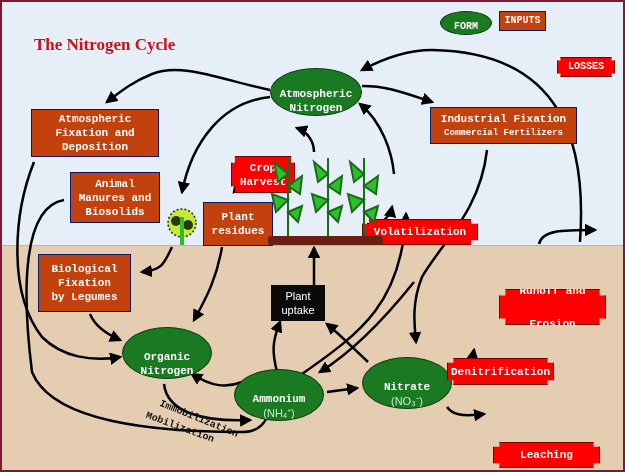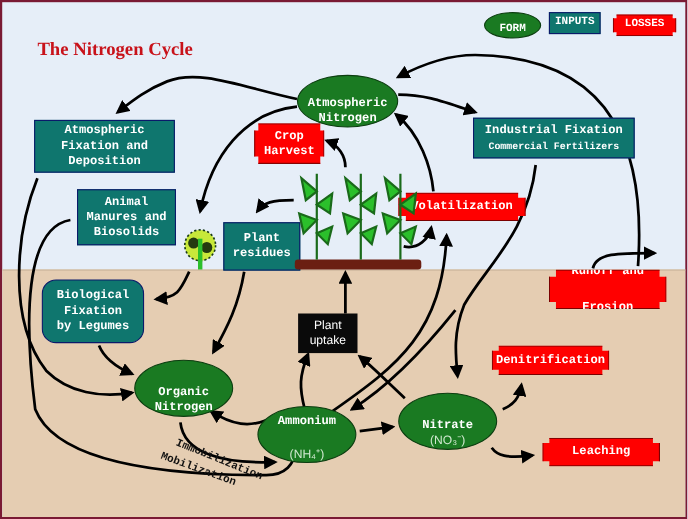--- a/index.html
+++ b/index.html
@@ -2,22 +2,22 @@
 <html><head>
 <meta charset="utf-8">
 <style>
   html, body { margin: 0; padding: 0; }
   body { width: 625px; height: 472px; overflow: hidden; font-family: "Liberation Mono", monospace; }
   #stage { position: relative; width: 625px; height: 472px; background: #e6eef8; border: 2px solid #7a1a34; box-sizing: border-box; overflow: hidden; }
   #soil { position: absolute; left: 0; top: 243px; width: 625px; height: 229px; background: #e5cdb2; border-top: 1px solid #c8b49a; }
   #arrows { position: absolute; left: 0; top: 0; width: 625px; height: 472px; }
   .title { position: absolute; left: 32px; top: 33px; font-family: "Liberation Serif", serif; font-weight: bold; font-size: 17px; color: #c8121a; white-space: nowrap; }
   .box { position: absolute; color: #fff; font-family: "Liberation Mono", monospace; font-weight: bold; font-size: 11px; line-height: 14px; text-align: center; display: flex; align-items: center; justify-content: center; flex-direction: column; box-sizing: border-box; }
-  .input { background: #0f766e; border: 1px solid #0a1a6a; }
-  .loss { background: #ff0000; border: 1px solid #7a0000; clip-path: polygon(0 18%, 6% 18%, 6% 0, 94% 0, 94% 18%, 100% 18%, 100% 82%, 94% 82%, 94% 100%, 6% 100%, 6% 82%, 0 82%); }
+  .input { background: #c2410c; border: 1px solid #0a1a6a; }
+  .loss { background: #ff0000; border: 1px solid #7a0000; clip-path: polygon(0 18%, 6% 18%, 6% 0, 94% 0, 94% 18%, 100% 18%, 100% 82%, 94% 82%, 94% 100%, 6% 100%, 6% 82%, 0 82%); margin-top: 44px; }
   .form { background: #1a7a22; border: 1px solid #0c3d10; border-radius: 50%; justify-content: flex-end; }
   .uptake { background: #0a0a0a; font-family: "Liberation Sans", sans-serif; font-weight: normal; font-size: 11px; }
   .sub { font-family: "Liberation Sans", sans-serif; font-weight: normal; font-size: 11px; color: #cfe8cf; }
   .label { position: absolute; font-family: "Liberation Mono", monospace; font-weight: bold; font-size: 10px; color: #111; white-space: nowrap; }
   .plant { position: absolute; }
 </style>
 </head>
 <body>
 
 <div id="stage">
@@ -71,21 +71,21 @@
   </div>
 
   <div class="box form" style="left:268px;top:66px;width:92px;height:48px;">
     <span>Atmospheric</span>
     <span>Nitrogen</span>
   </div>
   <div class="box form" style="left:120px;top:325px;width:90px;height:52px;">
     <span>Organic</span>
     <span>Nitrogen</span>
   </div>
-  <div class="box form" style="left:232px;top:367px;width:90px;height:52px;gap:16px;">
+  <div class="box form" style="left:232px;top:367px;width:90px;height:52px;">
     <span>Ammonium</span>
     <span class="sub">(NH₄⁺)</span>
   </div>
   <div class="box form" style="left:360px;top:355px;width:90px;height:52px;">
     <span>Nitrate</span>
     <span class="sub">(NO₃⁻)</span>
   </div>
 
   <div class="box input" style="left:29px;top:107px;width:128px;height:48px;">
     <span>Atmospheric</span>
@@ -98,21 +98,21 @@
   </div>
   <div class="box input" style="left:68px;top:170px;width:90px;height:51px;">
     <span>Animal</span>
     <span>Manures and</span>
     <span>Biosolids</span>
   </div>
   <div class="box input" style="left:201px;top:200px;width:70px;height:44px;">
     <span>Plant</span>
     <span>residues</span>
   </div>
-  <div class="box input" style="left:36px;top:252px;width:93px;height:58px;border-radius:13px;">
+  <div class="box input" style="left:36px;top:252px;width:93px;height:58px;">
     <span>Biological</span>
     <span>Fixation</span>
     <span>by Legumes</span>
   </div>
 
   <div class="box loss" style="left:229px;top:110px;width:64px;height:37px;">
     <span>Crop</span>
     <span>Harvest</span>
   </div>
   <div class="box loss" style="left:360px;top:173px;width:116px;height:26px;">

